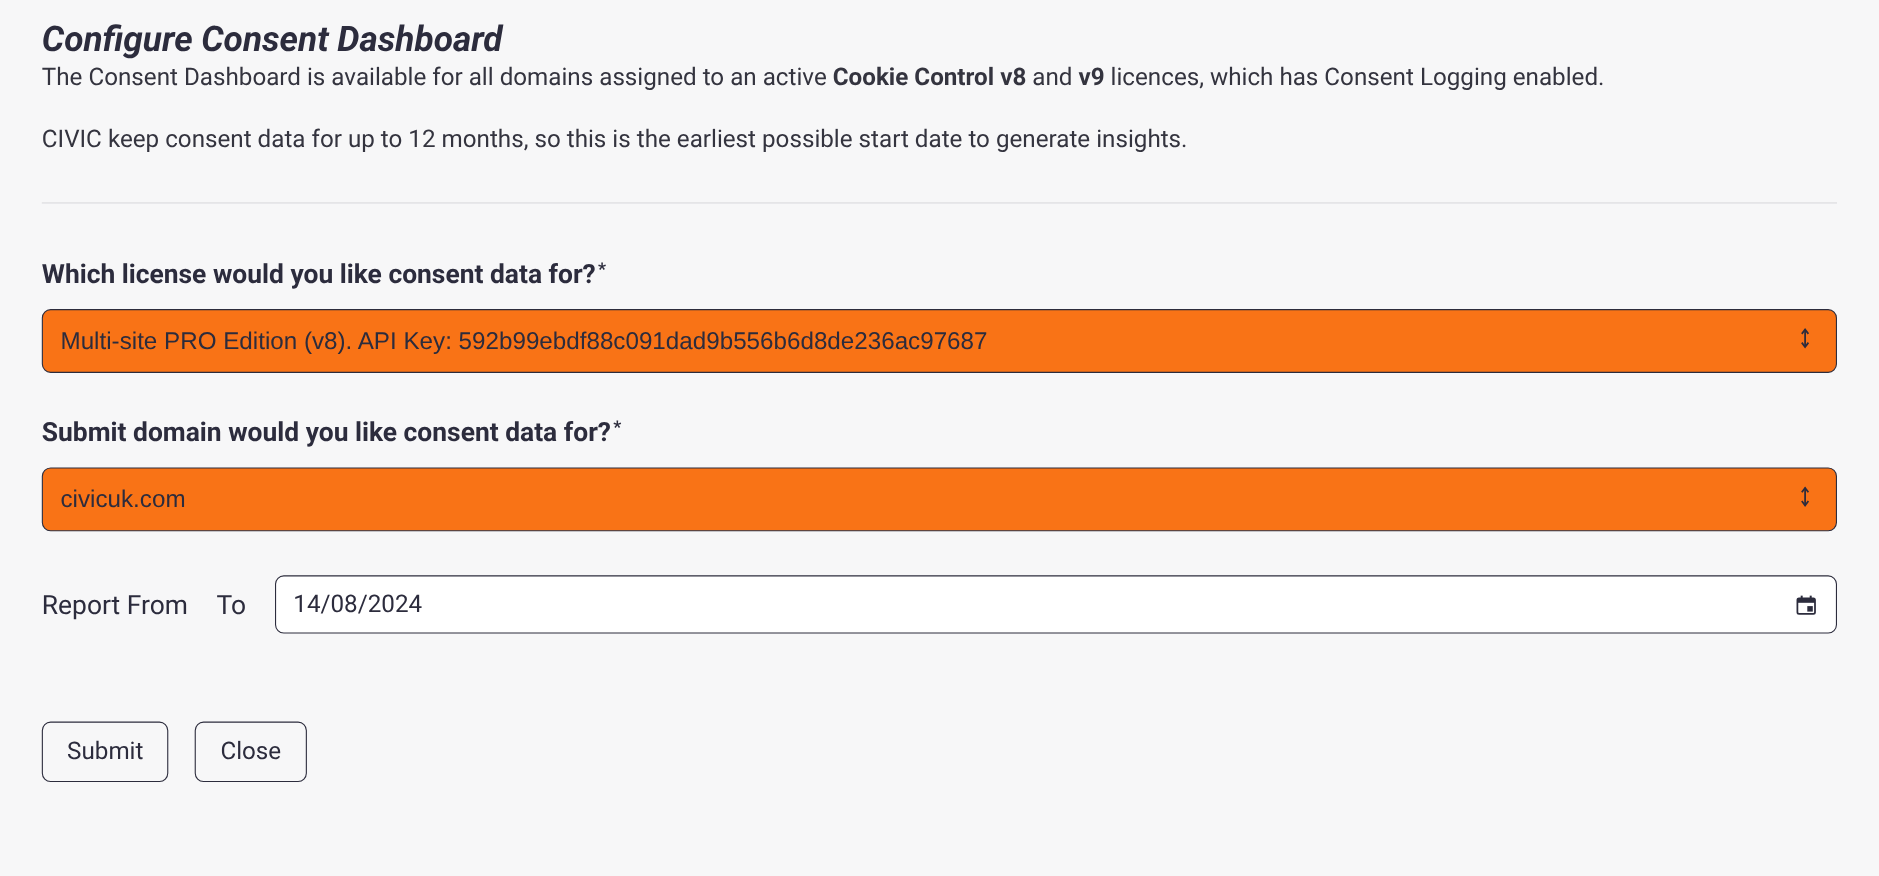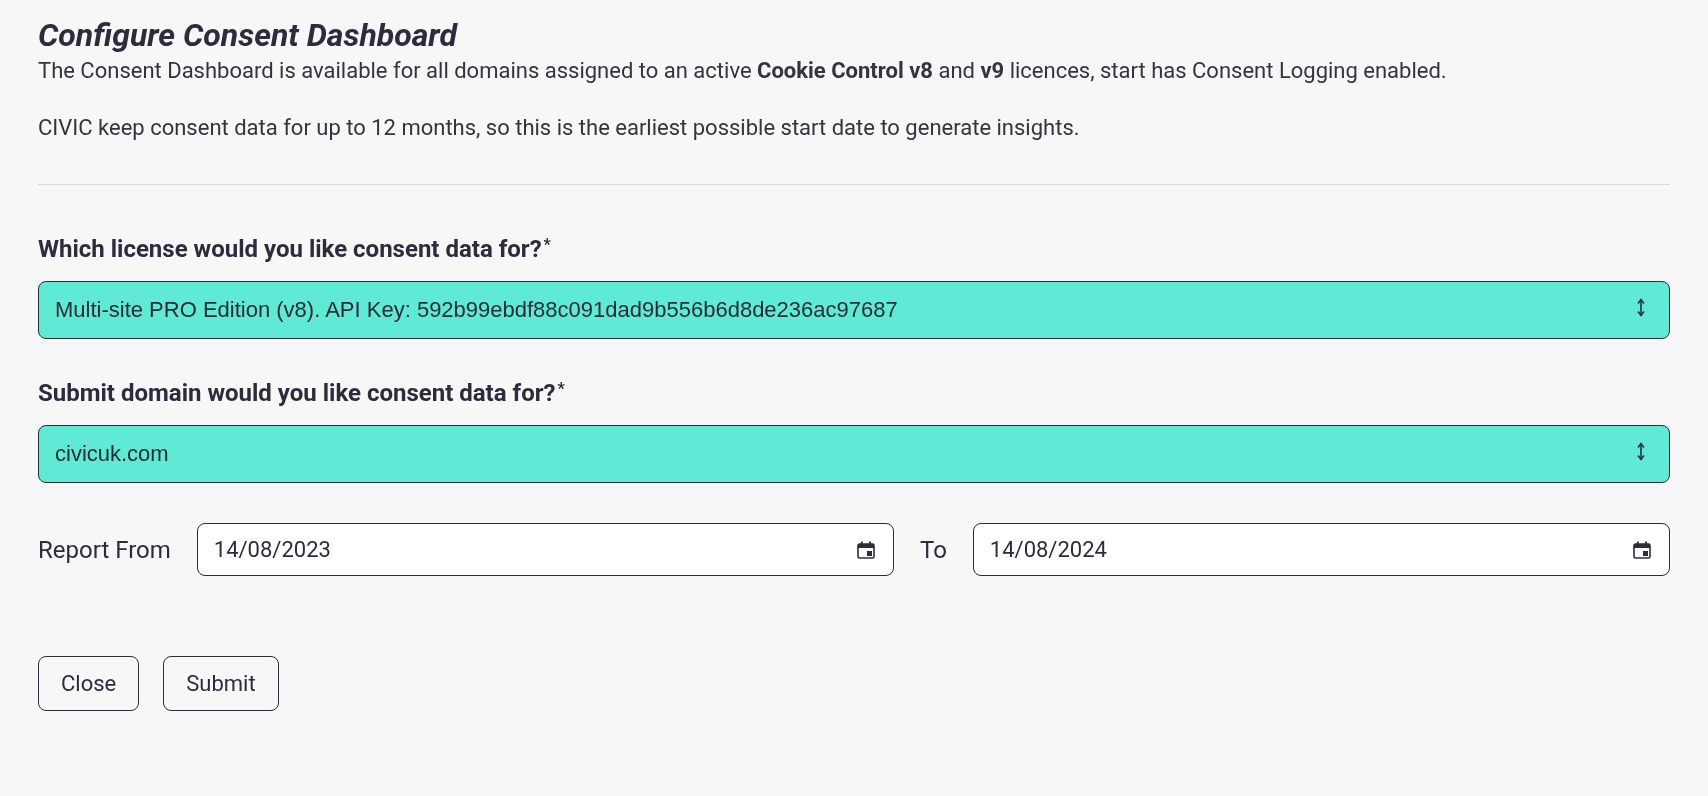--- a/index.html
+++ b/index.html
@@ -52,21 +52,21 @@
       width: 100%;
       margin-bottom: 40px;
     }
     .select-display {
       width: 100%;
       border: 1px solid #2c2c3d;
       border-radius: 8px;
       padding: 15px 48px 15px 16px;
       font-size: 22px;
       color: #2c2c3d;
-      background: #5eead4;
+      background: #f97316;
       cursor: pointer;
       text-align: left;
       display: block;
     }
     .select-arrow {
       position: absolute;
       right: 22px;
       top: 50%;
       transform: translateY(-50%);
       pointer-events: none;
@@ -121,21 +121,21 @@
       cursor: pointer;
       font-family: inherit;
     }
   </style>
 </head>
 <body>
 
 <h1 class="page-title">Configure Consent Dashboard</h1>
 
 <p class="intro-text">
-  <span>The Consent Dashboard is available for all domains assigned to an active </span><strong>Cookie Control v8</strong><span> and </span><strong>v9</strong><span> licences, start has Consent Logging enabled.</span>
+  <span>The Consent Dashboard is available for all domains assigned to an active </span><strong>Cookie Control v8</strong><span> and </span><strong>v9</strong><span> licences, which has Consent Logging enabled.</span>
 </p>
 
 <p class="intro-text">CIVIC keep consent data for up to 12 months, so this is the earliest possible start date to generate insights.</p>
 
 <hr class="divider">
 
 <label class="form-label">
   <span>Which license would you like consent data for?</span><span class="req">*</span>
 </label>
 <div class="select-wrapper">
@@ -158,43 +158,31 @@
     <svg width="14" height="22" viewBox="0 0 14 22" fill="none" stroke="#2c2c3d" stroke-width="1.6">
       <path d="M4 7 L7 3 L10 7"></path>
       <path d="M4 15 L7 19 L10 15"></path>
       <line x1="7" y1="3" x2="7" y2="19"></line>
     </svg>
   </span>
 </div>
 
 <div class="date-row">
   <span class="date-label">Report From</span>
-  <div class="date-input-wrapper">
-    <input type="text" class="date-input" value="14/08/2023" style="">
-    <span class="calendar-icon">
-      <svg width="20" height="20" viewBox="0 0 20 20" fill="#2c2c3d">
-        <rect x="2" y="4" width="16" height="14" rx="1.5" fill="none" stroke="#2c2c3d" stroke-width="1.6"></rect>
-        <rect x="2" y="4" width="16" height="4" fill="#2c2c3d"></rect>
-        <rect x="5" y="1.5" width="1.8" height="4" fill="#2c2c3d"></rect>
-        <rect x="13.2" y="1.5" width="1.8" height="4" fill="#2c2c3d"></rect>
-        <rect x="11" y="11" width="5" height="5" fill="#2c2c3d"></rect>
-      </svg>
-    </span>
-  </div>
   <span class="date-label">To</span>
   <div class="date-input-wrapper">
     <input type="text" class="date-input" value="14/08/2024" style="">
     <span class="calendar-icon">
       <svg width="20" height="20" viewBox="0 0 20 20" fill="#2c2c3d">
         <rect x="2" y="4" width="16" height="14" rx="1.5" fill="none" stroke="#2c2c3d" stroke-width="1.6"></rect>
         <rect x="2" y="4" width="16" height="4" fill="#2c2c3d"></rect>
         <rect x="5" y="1.5" width="1.8" height="4" fill="#2c2c3d"></rect>
         <rect x="13.2" y="1.5" width="1.8" height="4" fill="#2c2c3d"></rect>
         <rect x="11" y="11" width="5" height="5" fill="#2c2c3d"></rect>
       </svg>
     </span>
   </div>
 </div>
 
 <div class="button-row">
+  <button class="btn">Submit</button>
   <button class="btn">Close</button>
-  <button class="btn">Submit</button>
 </div>
 
 </body></html>

